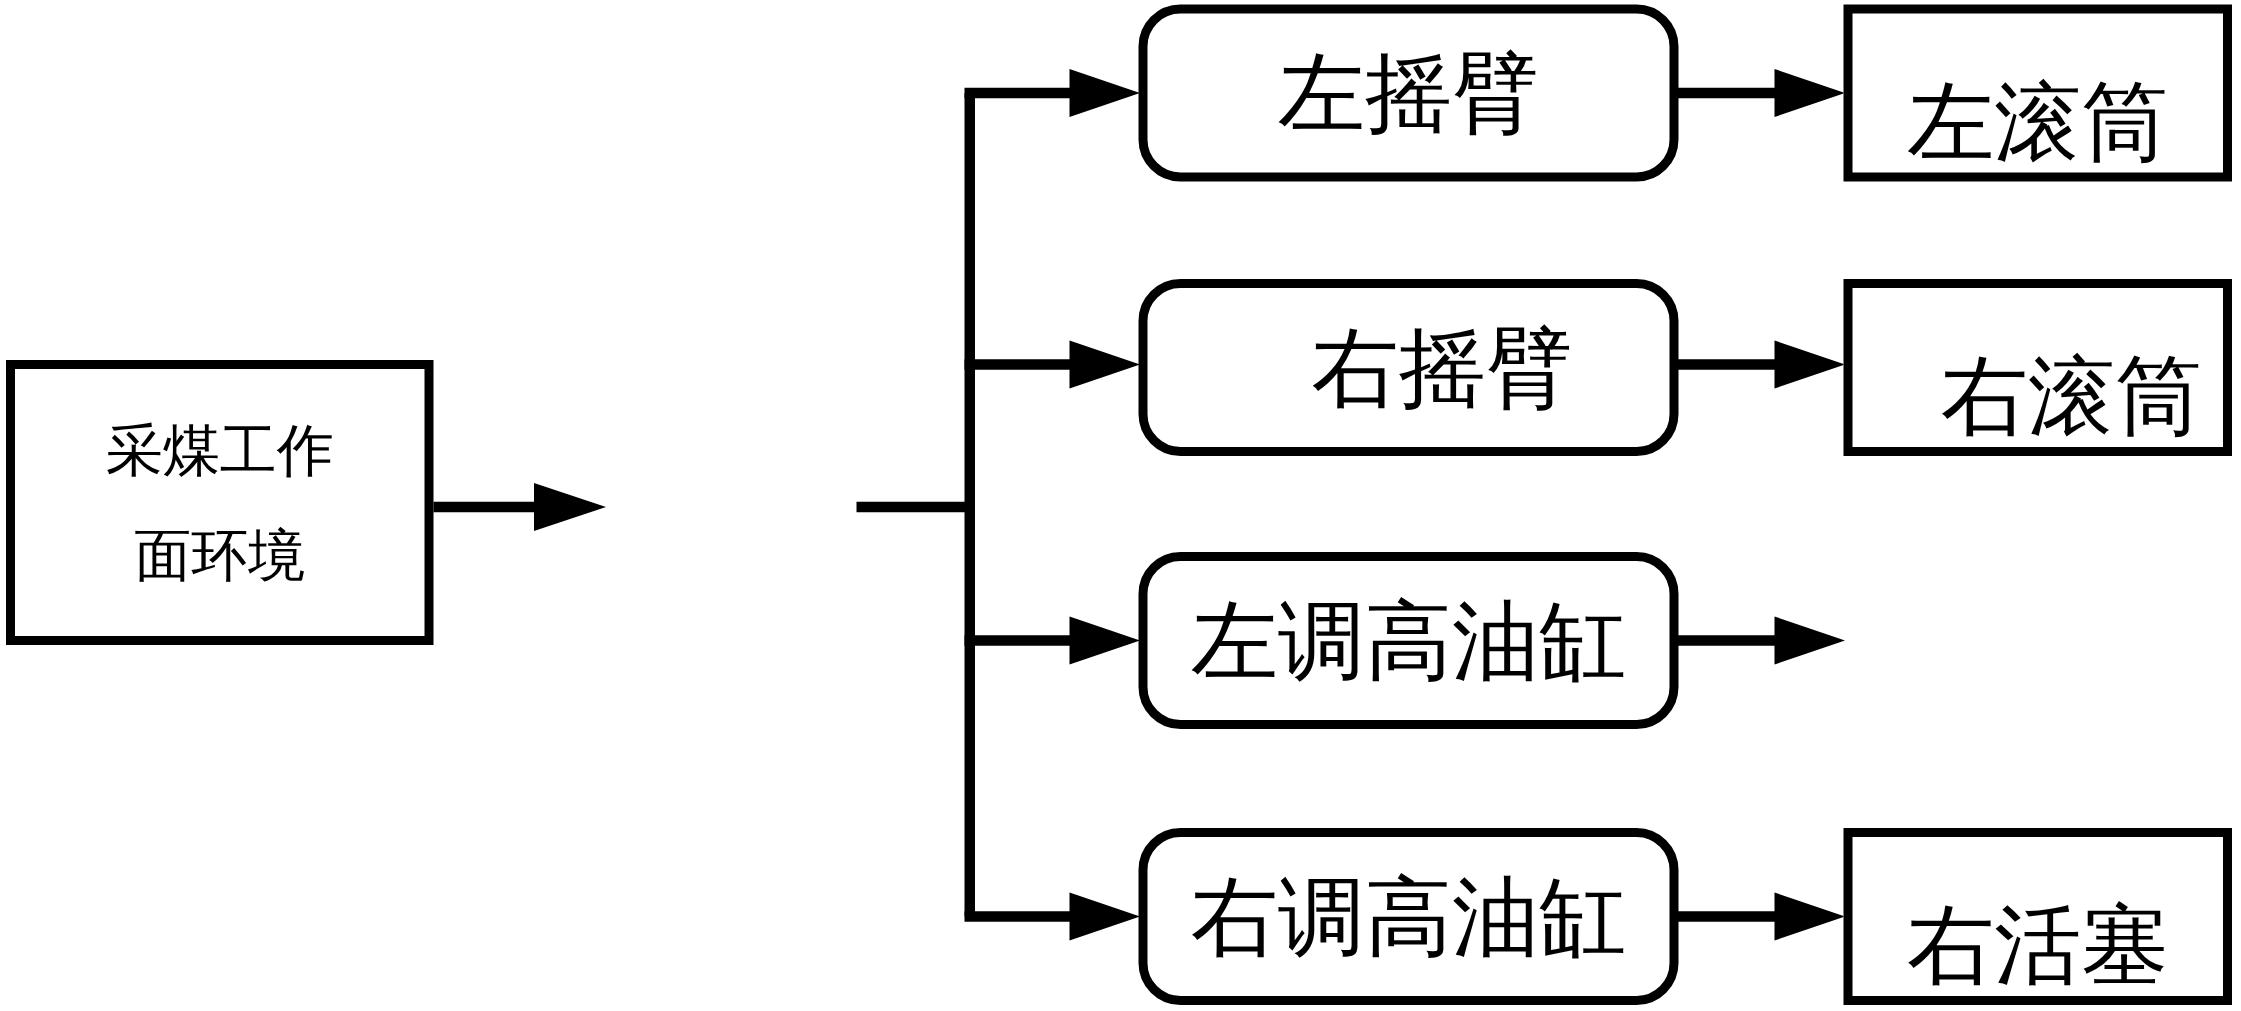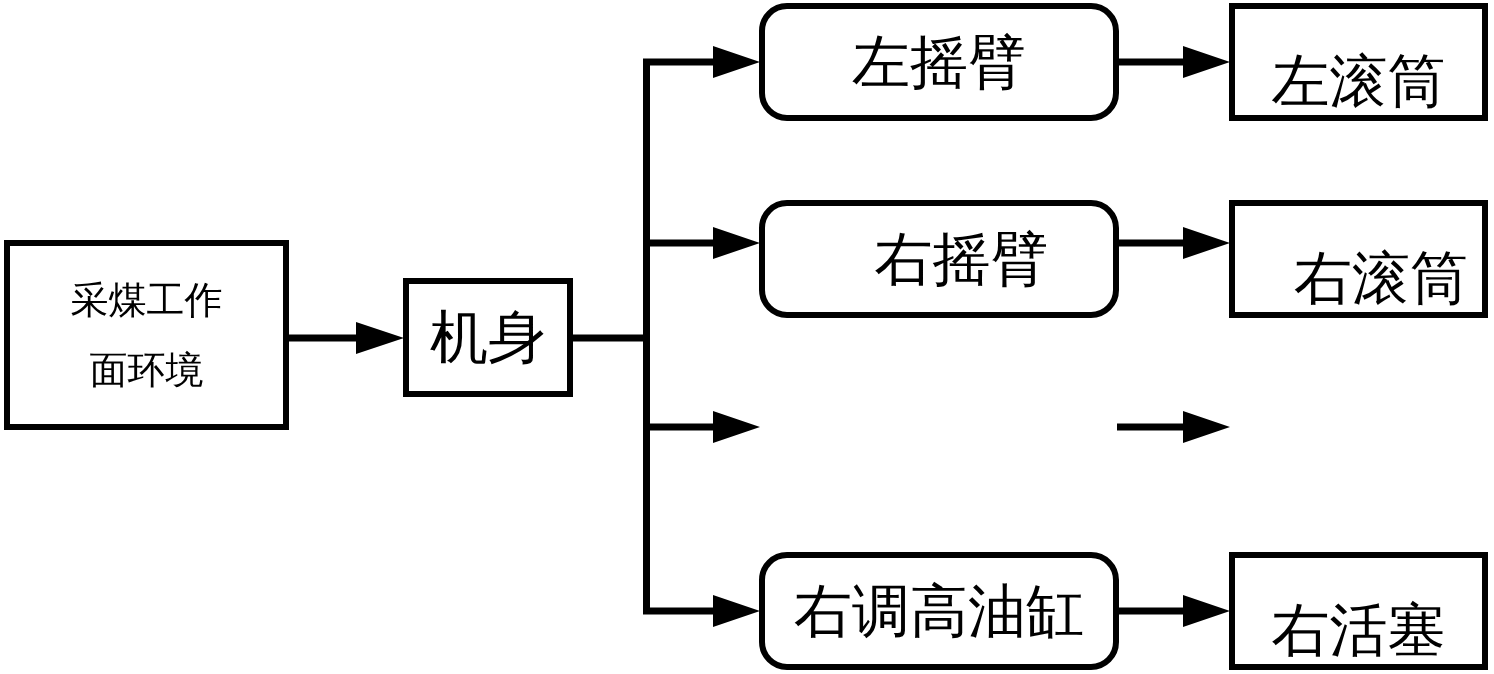--- a/index.html
+++ b/index.html
@@ -46,21 +46,21 @@
   .node-body {
     left: 403px; top: 278px; width: 170px; height: 119px;
   }
   .node-mid {
     left: 759px; width: 360px; height: 118px; border-radius: 28px;
   }
   .node-right {
     left: 1229px; width: 259px; height: 118px; align-items: flex-end;
   }
   .row-0 { top: 3px; }
-  .row-1 { top: 200px; padding-left: 45px; }
+  .row-1 { top: 186px; padding-left: 45px; }
   .row-2 { top: 368px; }
   .row-3 { top: 552px; }
 </style>
 </head>
 <body>
 
 <div id="stage">
 
   <svg id="connectors" viewBox="0 0 1494 674" xmlns="http://www.w3.org/2000/svg">
     <g stroke="#000000" stroke-width="7" fill="#000000">
@@ -98,38 +98,38 @@
     </g>
   </svg>
 
   <div class="node node-root">
     <div>
       <div>采煤工作</div>
       <div>面环境</div>
     </div>
   </div>
 
-  <div class="node node-body">
-    <span>机身</span>
-  </div>
 
   <div class="node node-mid row-0">
     <span>左摇臂</span>
   </div>
   <div class="node node-right row-0">
     <span>左滚筒</span>
   </div>
 
   <div class="node node-mid row-1">
     <span>右摇臂</span>
   </div>
   <div class="node node-right row-1">
     <span>右滚筒</span>
   </div>
 
+  <div class="node node-mid row-2">
+    <span>左调高油缸</span>
+  </div>
 
   <div class="node node-mid row-3">
     <span>右调高油缸</span>
   </div>
   <div class="node node-right row-3">
     <span>右活塞</span>
   </div>
 
 </div>
 

